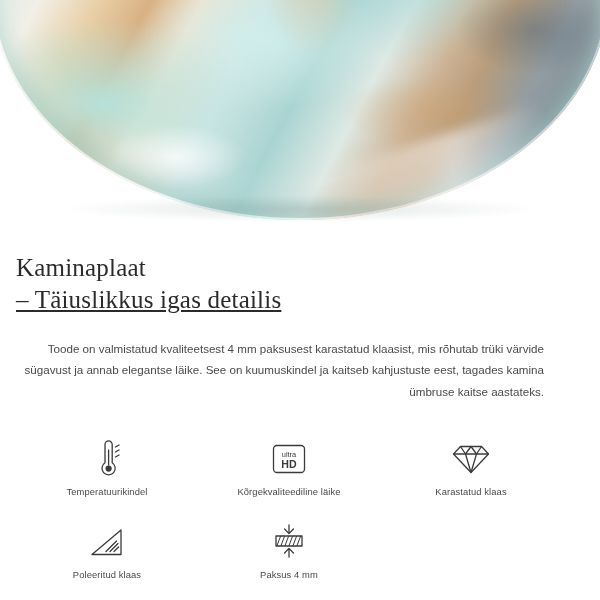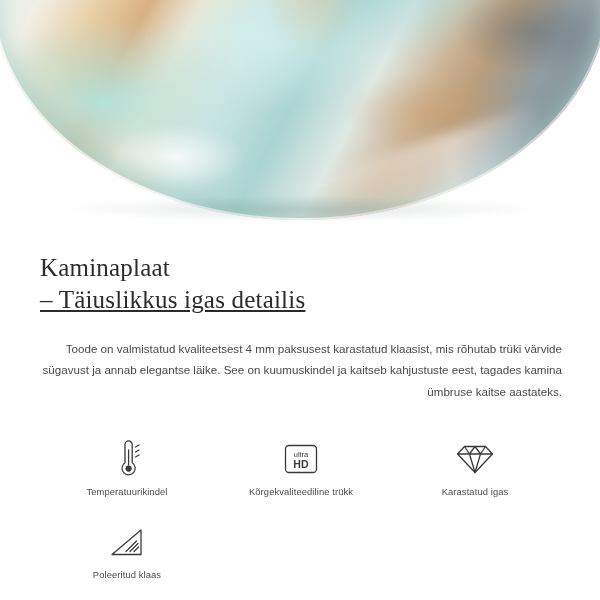--- a/index.html
+++ b/index.html
@@ -100,21 +100,21 @@
     transform: translateX(-50%);
     width: 470px;
     height: 26px;
     border-radius: 50%;
     background: radial-gradient(ellipse at center, rgba(120,140,140,0.22) 0%, rgba(120,140,140,0) 72%);
     pointer-events: none;
   }
 
   
   .content {
-    padding: 8px 38px 0 40px;
+    padding: 8px 38px 0 16px;
   }
   .title {
     font-family: "Liberation Serif", serif;
     font-size: 25px;
     line-height: 1.28;
     color: #2b2b2b;
     font-weight: 400;
     margin: 16px 0 0 0;
     letter-spacing: 0.2px;
   }
@@ -198,44 +198,57 @@
       </div>
 
       <div class="feature">
         <div class="feature-icon">
           <svg width="40" height="40" viewBox="0 0 40 40" fill="none">
             <rect x="4.5" y="6.5" width="31" height="27" rx="3.5" stroke="#3a3a3a" stroke-width="1.3"></rect>
             <text x="20" y="18.4" text-anchor="middle" font-family="Liberation Sans, sans-serif" font-size="7.4" fill="#3a3a3a">ultra</text>
             <text x="20" y="29.2" text-anchor="middle" font-family="Liberation Sans, sans-serif" font-size="10.6" font-weight="bold" fill="#3a3a3a">HD</text>
           </svg>
         </div>
-        <div class="feature-label">Kõrgekvaliteediline trükk</div>
+        <div class="feature-label">Kõrgekvaliteediline läike</div>
       </div>
 
 
       <div class="feature">
         <div class="feature-icon">
           <svg width="42" height="36" viewBox="0 0 42 36" fill="none" stroke="#3a3a3a" stroke-width="1.3" stroke-linejoin="round">
             <path d="M10.5 5.5 H31.5 L38.5 13 L21 31.5 L3.5 13 Z"></path>
             <path d="M3.5 13 H38.5"></path>
             <path d="M10.5 5.5 L15.5 13 L21 31.5 L26.5 13 L31.5 5.5"></path>
             <path d="M15.5 13 L21 5.5 L26.5 13"></path>
           </svg>
         </div>
-        <div class="feature-label">Karastatud igas</div>
+        <div class="feature-label">Karastatud klaas</div>
       </div>
 
       <div class="feature">
         <div class="feature-icon">
           <svg width="40" height="36" viewBox="0 0 40 36" fill="none" stroke="#3a3a3a" stroke-width="1.3" stroke-linecap="round" stroke-linejoin="round">
             <path d="M5 30.5 H34 L34 6 Z"></path>
             <line x1="19" y1="27.5" x2="29.5" y2="17"></line>
             <line x1="23" y1="27.5" x2="31" y2="19.5"></line>
             <line x1="27" y1="27.5" x2="31.6" y2="23"></line>
           </svg>
         </div>
         <div class="feature-label">Poleeritud klaas</div>
       </div>
 
+      <div class="feature">
+        <div class="feature-icon">
+          <svg width="42" height="42" viewBox="0 0 42 42" fill="none" stroke="#3a3a3a" stroke-width="1.3" stroke-linecap="round" stroke-linejoin="round">
+            <line x1="21" y1="4" x2="21" y2="11.5"></line>
+            <path d="M16.6 8 L21 12.6 L25.4 8"></path>
+            <rect x="8" y="15" width="26" height="10" stroke="#3a3a3a"></rect>
+            <path d="M9 24.6 L12.5 15.4 M13 24.6 L16.5 15.4 M17 24.6 L20.5 15.4 M21 24.6 L24.5 15.4 M25 24.6 L28.5 15.4 M29 24.6 L32.5 15.4" stroke-width="1"></path>
+            <line x1="21" y1="36" x2="21" y2="28.5"></line>
+            <path d="M16.6 32 L21 27.4 L25.4 32"></path>
+          </svg>
+        </div>
+        <div class="feature-label">Paksus 4 mm</div>
+      </div>
 
     </div>
   </div>
 </div>
 
 </body></html>

